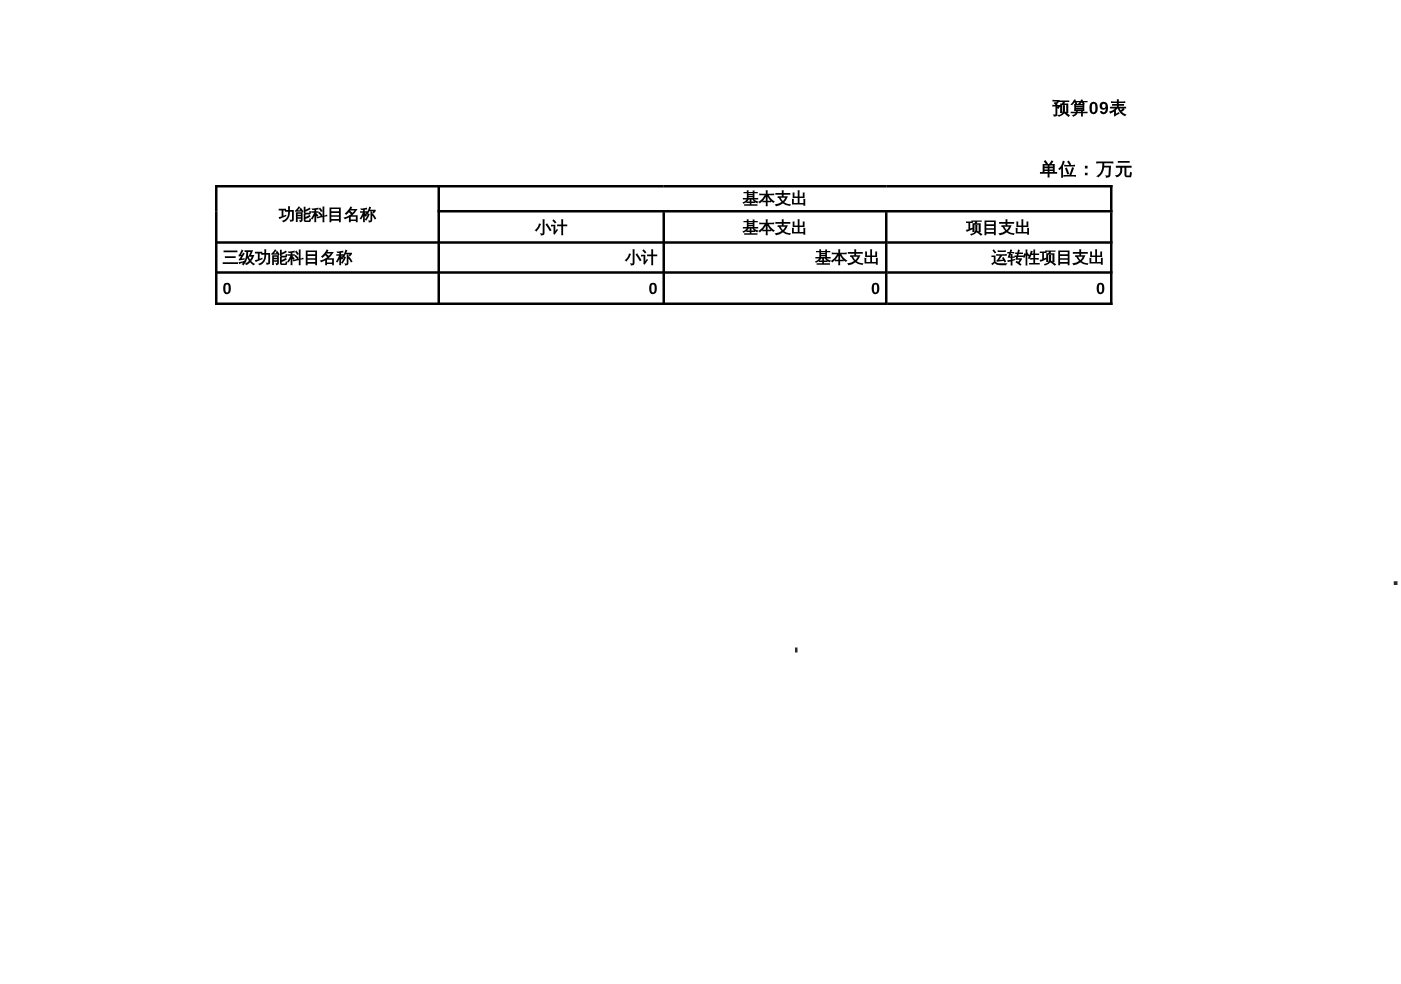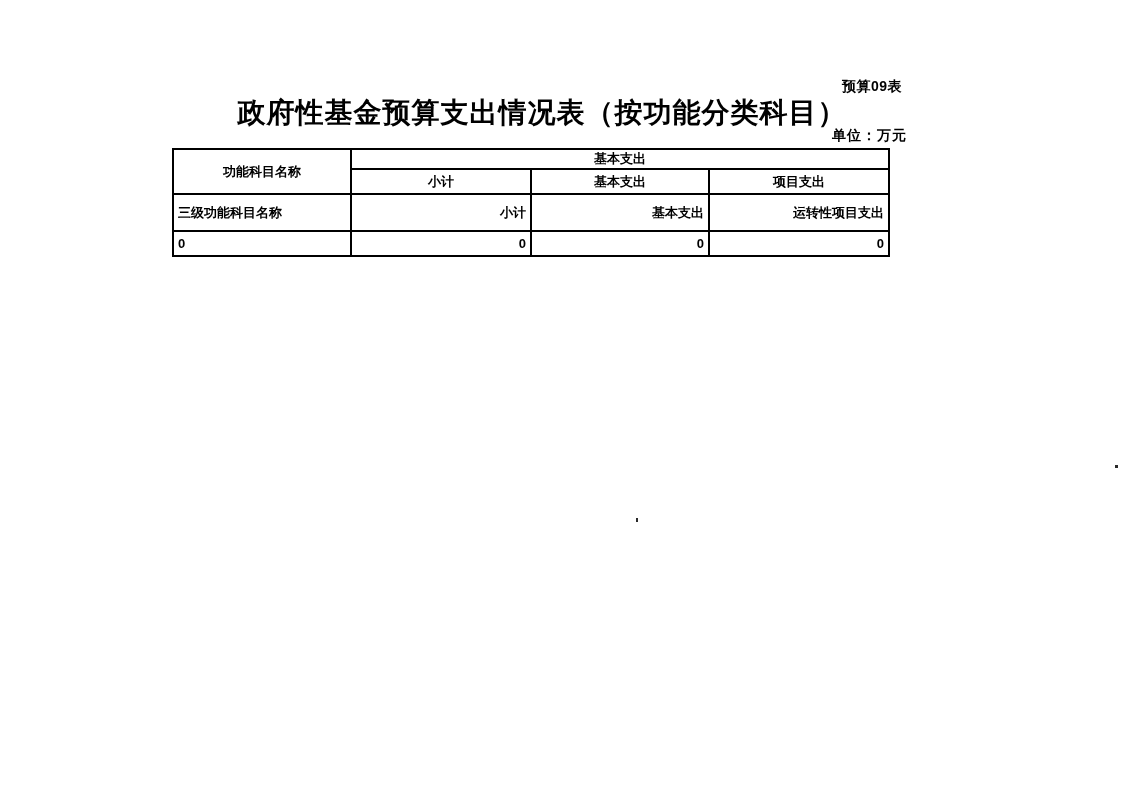--- a/index.html
+++ b/index.html
@@ -58,21 +58,21 @@
   }
   table.budget-table td {
     border: 2px solid #000000;
     padding: 0 4px;
     vertical-align: middle;
     overflow: hidden;
     white-space: nowrap;
   }
   .tr-h1 { height: 14px; }
   .tr-h2 { height: 25px; }
-  .tr-h3 { height: 37px; }
+  .tr-h3 { height: 24px; }
   .tr-h4 { height: 25px; }
   td.center { text-align: center; }
   td.left   { text-align: left; }
   td.right  { text-align: right; }
   .speck {
     position: absolute;
     background: #2a2a2a;
   }
   .speck-1 {
     left: 636px;
@@ -87,21 +87,20 @@
     height: 3px;
   }
 </style>
 </head>
 <body>
 
 <div class="page">
 
   <div class="form-label">预算09表</div>
 
-  <h1 class="title">政府性基金预算支出情况表（按功能分类科目）</h1>
 
   <div class="unit-label">单位：万元</div>
 
   <table class="budget-table">
     <colgroup>
       <col style="width:178px">
       <col style="width:180px">
       <col style="width:178px">
       <col style="width:180px">
     </colgroup>

